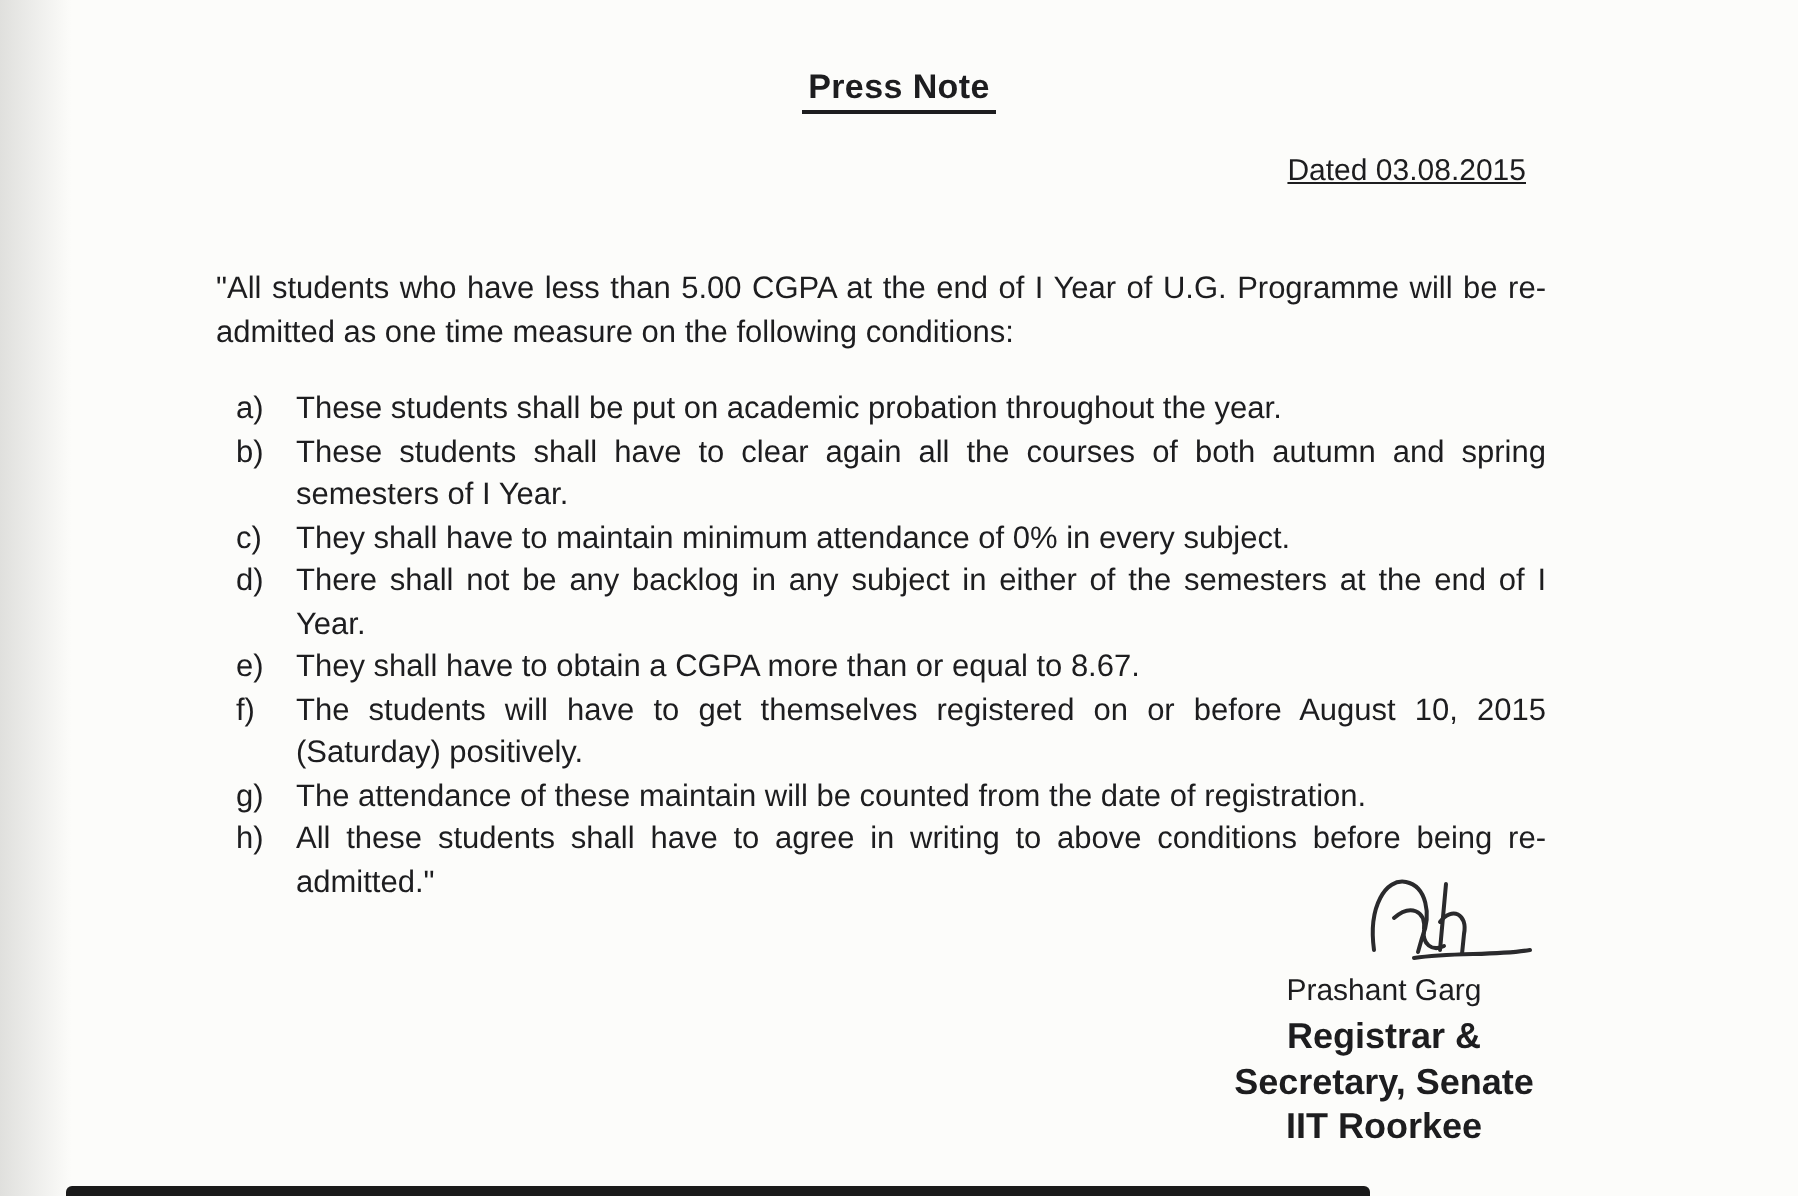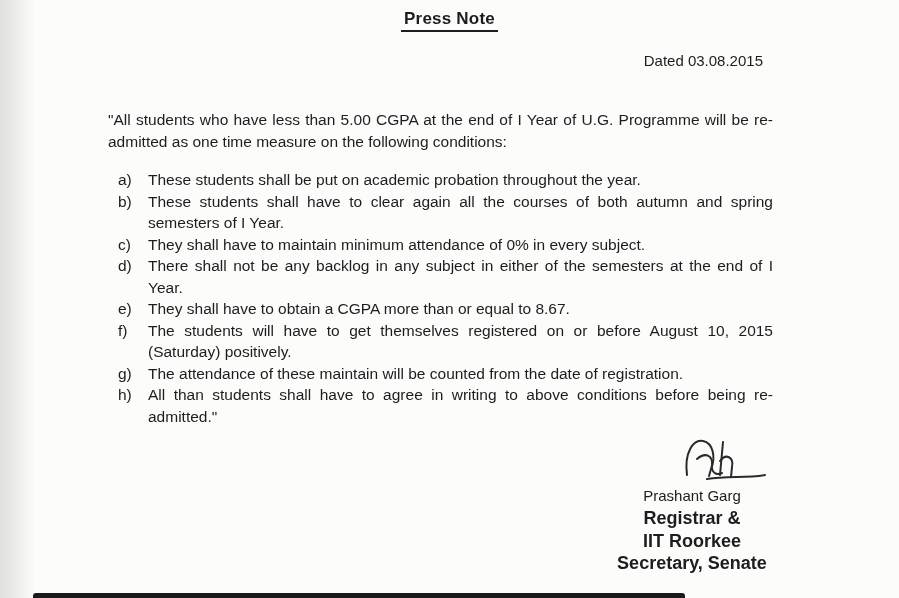--- a/index.html
+++ b/index.html
@@ -15,36 +15,37 @@
   }
   .scan-left-shade {
     position: absolute;
     left: 0; top: 0; bottom: 0;
     width: 36px;
     background: linear-gradient(to right, rgba(110,110,105,0.20), rgba(110,110,105,0));
     pointer-events: none;
   }
   .title {
     margin: 0;
-    padding-top: 9px;
+    padding-top: 34px;
     text-align: center;
     font-size: 17px;
     font-weight: bold;
     letter-spacing: 0.2px;
   }
   .title-text {
     display: inline-block;
     border-bottom: 2px solid #1d1d1f;
     padding: 0 3px 1px 3px;
   }
   .date {
     margin-top: 20px;
     padding-right: 136px;
     text-align: right;
     font-size: 15px;
+    text-decoration: underline;
   }
   .intro {
     margin: 40px 126px 0 108px;
     font-size: 15.5px;
     line-height: 21.5px;
     text-align: justify;
   }
   .conditions {
     margin: 17px 126px 0 118px;
   }
@@ -135,33 +136,33 @@
     <div class="cond">
       <span class="cond-label">f)</span>
       <span class="cond-text">The students will have to get themselves registered on or before August 10, 2015 (Saturday) positively.</span>
     </div>
     <div class="cond">
       <span class="cond-label">g)</span>
       <span class="cond-text">The attendance of these maintain will be counted from the date of registration.</span>
     </div>
     <div class="cond">
       <span class="cond-label">h)</span>
-      <span class="cond-text">All than students shall have to agree in writing to above conditions before being re-admitted."</span>
+      <span class="cond-text">All these students shall have to agree in writing to above conditions before being re-admitted."</span>
     </div>
   </div>
 
   <div class="signature-block">
     <svg class="signature-svg" width="92" height="48" viewBox="0 0 92 48" aria-hidden="true">
       <path d="M10 40 C7 18 16 4 26 6 C36 8 39 22 34 34 L32 41"></path>
       <path d="M20 24 C28 17 36 20 35 30 C34 37 39 41 45 38"></path>
       <path d="M46 7 L43 40"></path>
       <path d="M43 26 C49 18 57 22 55 32 L54 42"></path>
       <path d="M30 44 C50 41 70 43 88 40"></path>
     </svg>
     <div class="sig-name">Prashant Garg</div>
     <div class="sig-title">Registrar &amp;</div>
+    <div class="sig-title">Secretary, Senate</div>
     <div class="sig-title">IIT Roorkee</div>
-    <div class="sig-title">Secretary, Senate</div>
   </div>
 
   <div class="scan-bottom-line"></div>
 
 </div>
 
 </body></html>

